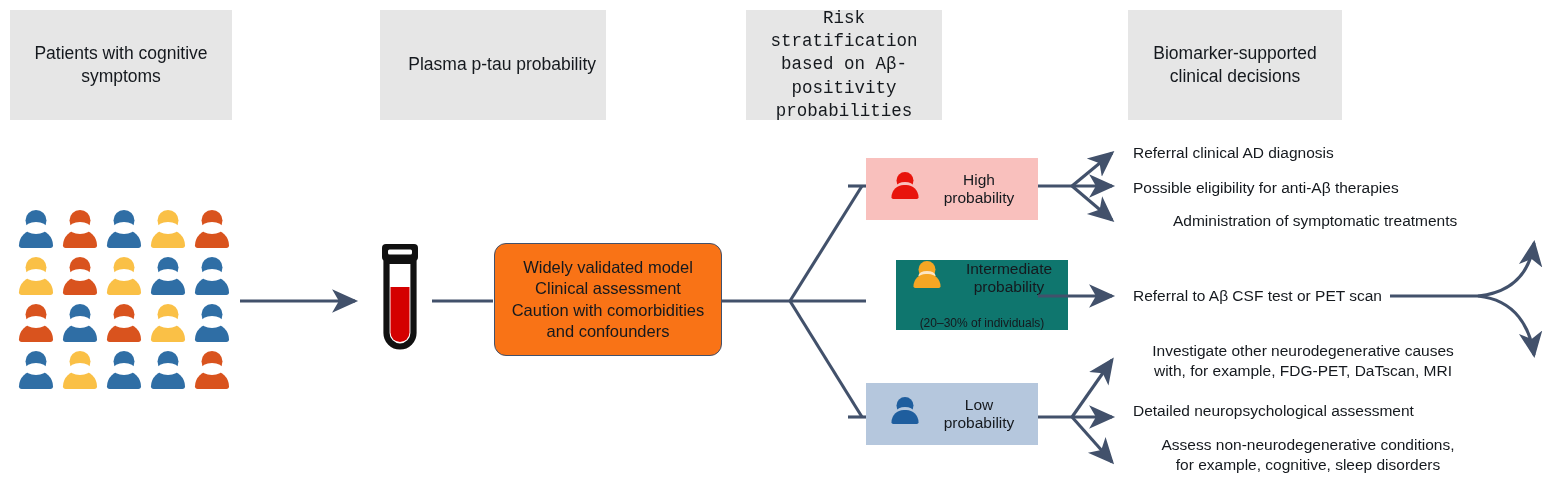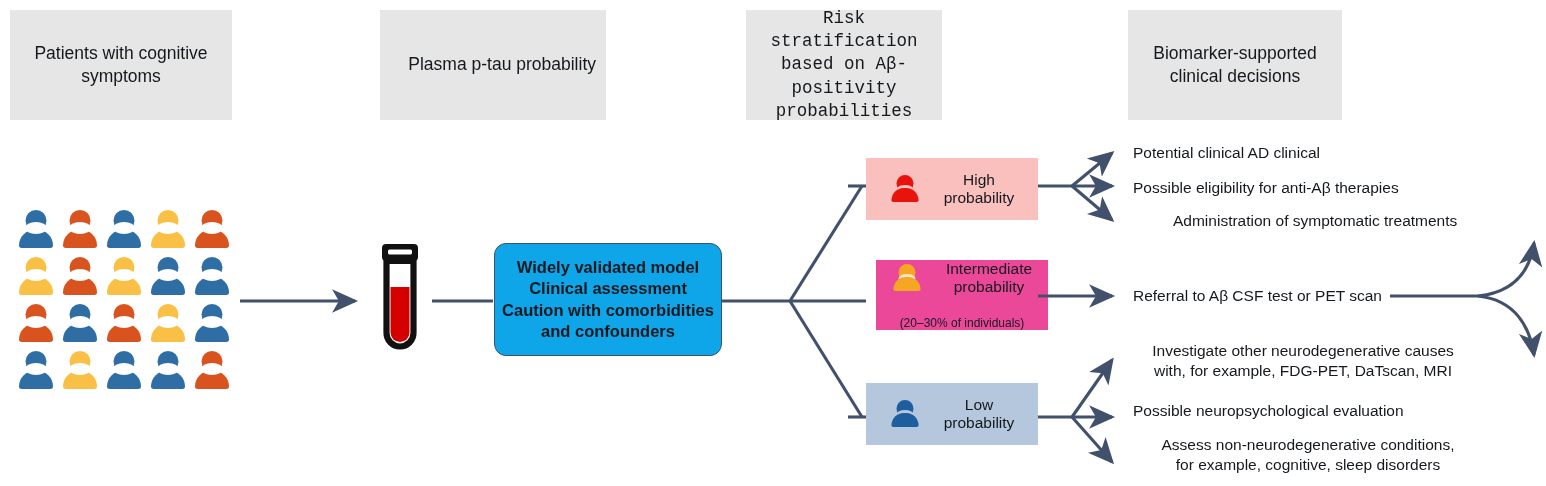--- a/index.html
+++ b/index.html
@@ -47,38 +47,37 @@
     position:absolute;left:50%;bottom:14px;transform:translateX(-50%);
     width:22px;height:12px;border-radius:50%;
     background:#ffffff;
   }
 
   
   #vial{position:absolute;left:372px;top:240px;width:56px;height:118px;}
   
   #modelbox{
     position:absolute;left:494px;top:243px;width:228px;height:113px;
-    border:1.6px solid #42516B;border-radius:12px;background:#0ea5e9;
+    border:1.6px solid #42516B;border-radius:12px;background:#f97316;
     display:flex;flex-direction:column;align-items:center;justify-content:center;
     text-align:center;font-size:16.5px;line-height:1.28;color:#15191e;
     box-sizing:border-box;
-    font-weight:bold;
   }
 
   
   .risk{
     position:absolute;
     display:flex;flex-direction:column;align-items:center;justify-content:center;
     box-sizing:border-box;
   }
-  .risk .inner{display:flex;align-items:center;gap:24px;}
+  .risk .inner{display:flex;gap:24px;}
   .risk .lbl{font-size:15.5px;line-height:1.18;text-align:center;color:#15191e;}
   .risk .sub{font-size:12px;margin-top:20px;color:#15191e;}
   #riskHigh{left:866px;top:158px;width:172px;height:62px;background:#f9c0bd;}
-  #riskInt {left:876px;top:260px;width:172px;height:70px;background:#ec4899;}
+  #riskInt {left:896px;top:260px;width:172px;height:70px;background:#0f766e;}
   #riskLow {left:866px;top:383px;width:172px;height:62px;background:#b5c7dd;}
   .ricon{width:30px;height:30px;position:relative;flex:0 0 30px;}
   .ricon .h{position:absolute;left:50%;top:1px;transform:translateX(-50%);
             width:17px;height:17px;border-radius:50%;}
   .ricon .b{position:absolute;left:50%;bottom:2px;transform:translateX(-50%);
             width:27px;height:14px;border-radius:14px 14px 2px 2px;}
   .ricon .n{position:absolute;left:50%;bottom:10px;transform:translateX(-50%);
             width:17px;height:9px;border-radius:50%;}
 
   
@@ -275,31 +274,31 @@
         <span class="n" style="background:#B5C7DD"></span>
         <span class="b" style="background:#1F5E9E"></span>
       </span>
       <span class="lbl">
         <span>Low</span><br>
         <span>probability</span>
       </span>
     </div>
   </div>
 
-  <div class="outcome" id="o_h1">Potential clinical AD clinical</div>
+  <div class="outcome" id="o_h1">Referral clinical AD diagnosis</div>
   <div class="outcome" id="o_h2">Possible eligibility for anti-Aβ therapies</div>
   <div class="outcome" id="o_h3">Administration of symptomatic treatments</div>
 
   <div class="outcome" id="o_i1">Referral to Aβ CSF test or PET scan</div>
 
   <div class="outcome ctr" id="o_l1">
     <span>Investigate other neurodegenerative causes</span><br>
     <span>with, for example, FDG-PET, DaTscan, MRI</span>
   </div>
-  <div class="outcome" id="o_l2">Possible neuropsychological evaluation</div>
+  <div class="outcome" id="o_l2">Detailed neuropsychological assessment</div>
   <div class="outcome ctr" id="o_l3">
     <span>Assess non-neurodegenerative conditions,</span><br>
     <span>for example, cognitive, sleep disorders</span>
   </div>
 
   <svg class="ov">
     <defs>
       <marker id="ah" markerWidth="9" markerHeight="9" refX="7.4" refY="4.5" orient="auto">
         <path d="M0,0.7 L8.4,4.5 L0,8.3 L2.2,4.5 Z" fill="#42516B"></path>
       </marker>

